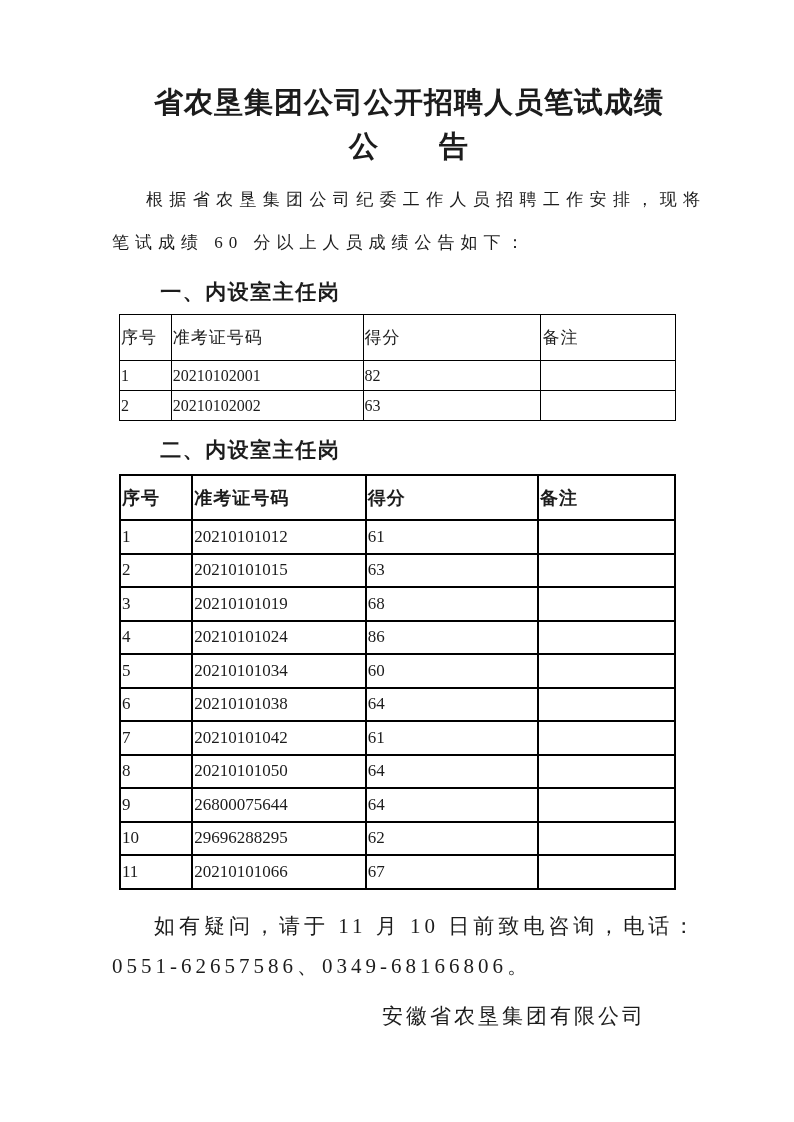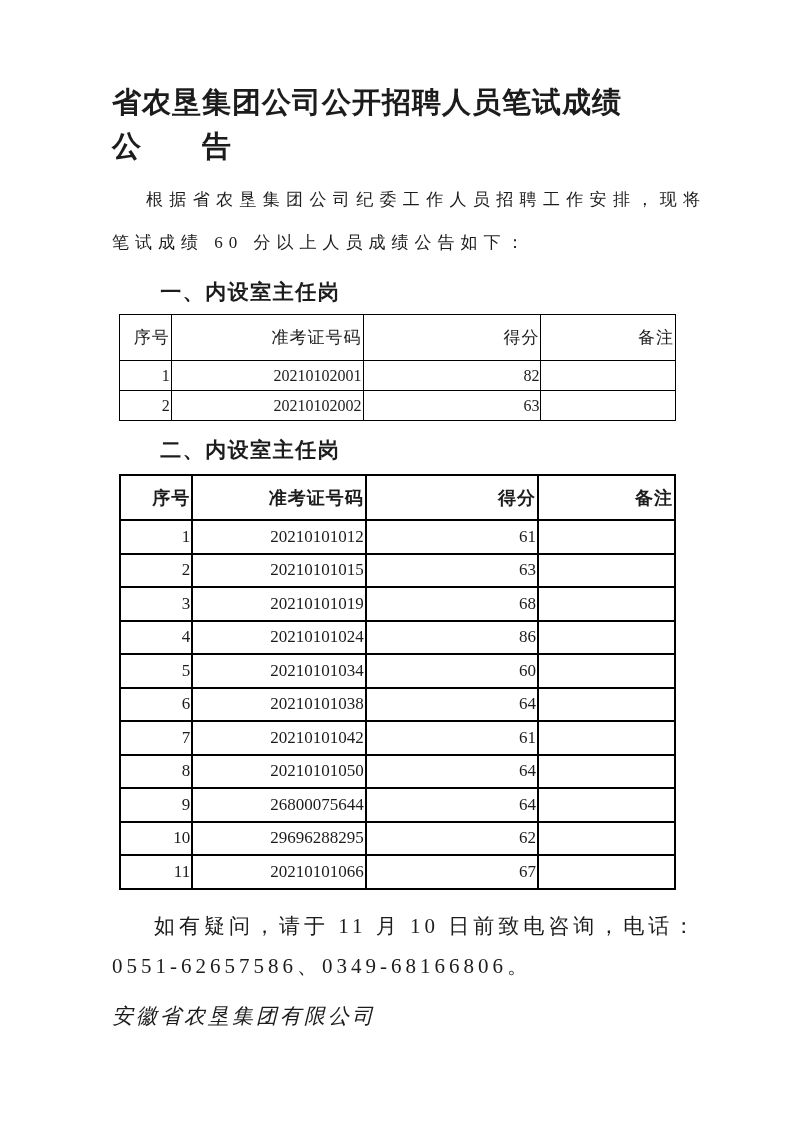--- a/index.html
+++ b/index.html
@@ -10,21 +10,21 @@
     background: #ffffff;
     color: #1c1c1c;
     font-family: "Liberation Serif", "DejaVu Serif", serif;
     padding: 82px 88px 0 112px;
     position: relative;
     overflow: hidden;
   }
   .doc-title {
     font-size: 29px;
     font-weight: 700;
-    text-align: left;
+    text-align: center;
     letter-spacing: 1px;
     line-height: 40px;
     margin: 0;
   }
   .doc-title-2 {
     margin-top: 4px;
     white-space: pre;
   }
   .intro {
     font-size: 17px;
@@ -41,21 +41,21 @@
     margin: 0;
     padding-left: 2.3em;
   }
   .section-heading.first { margin-top: 14px; }
   .section-heading.second { margin-top: 15px; }
   table.score-table {
     border-collapse: collapse;
     width: 557px;
     margin-left: 7px;
     table-layout: fixed;
-    text-align: right;
+    text-align: left;
   }
   table.t1 { margin-top: 8px; }
   table.t2 { margin-top: 10px; }
   table.t1 th, table.t1 td { border: 1.5px solid #000; }
   table.t2 th, table.t2 td { border: 2px solid #000; }
   table.score-table th {
     font-size: 17px;
     letter-spacing: 1px;
   }
   table.t1 th { font-weight: 400; height: 46px; }
@@ -73,23 +73,23 @@
   .closing {
     font-size: 21px;
     line-height: 40px;
     letter-spacing: 4px;
     text-indent: 2em;
     margin: 16px 0 0 0;
   }
   .signature {
     font-size: 21px;
     letter-spacing: 3px;
+    text-align: right;
     padding-right: 60px;
     margin-top: 16px;
-    font-style: italic;
   }
   .doc-date {
     font-size: 21px;
     letter-spacing: 2px;
     text-align: right;
     padding-right: 82px;
     margin-top: 15px;
   }
 </style>
 </head>

